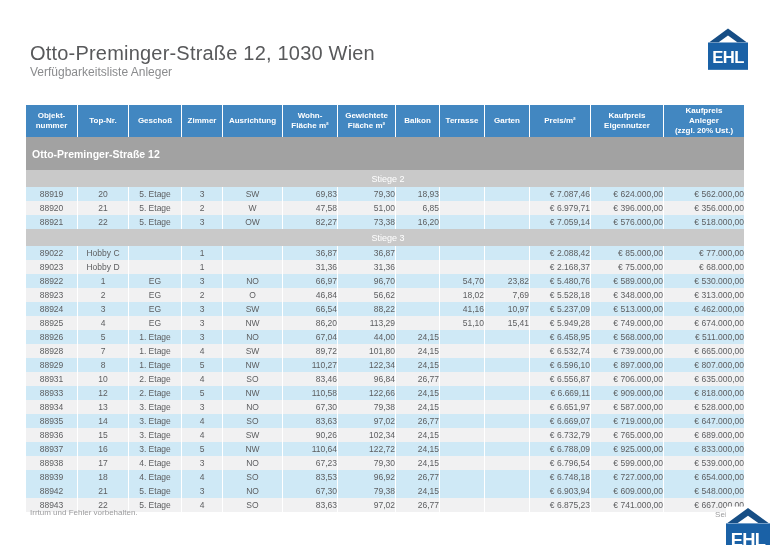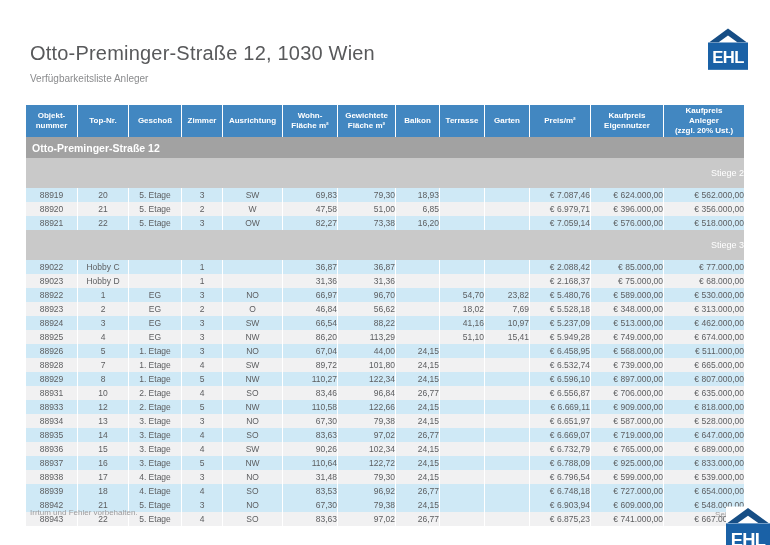--- a/index.html
+++ b/index.html
@@ -6,22 +6,22 @@
   body {
     width:770px; height:545px; position:relative; overflow:hidden;
     background:#ffffff; font-family:"Liberation Sans", sans-serif;
     -webkit-font-smoothing:antialiased;
   }
   .page-title {
     position:absolute; left:30px; top:42px;
     font-size:20px; color:#58595b; letter-spacing:0.2px;
   }
   .page-subtitle {
-    position:absolute; left:30px; top:73px;
-    font-size:10px; color:#8a8b8d;text-align:right;
+    position:absolute; left:30px; top:65px;
+    font-size:12px; color:#8a8b8d;text-align:right;
   }
   .ehl-logo-top { position:absolute; left:708px; top:27px; width:40px; height:43px; }
   .ehl-logo-bottom { position:absolute; right:0px; top:506px; width:44px; height:48px; }
   .ehl-logo-top text, .ehl-logo-bottom text {
     font-family:"Liberation Sans", sans-serif; font-weight:bold;
   }
   table.avail {
     position:absolute; left:25px; top:105px; width:720px;
     border-collapse:separate; border-spacing:1px 0; table-layout:fixed;
   }
@@ -29,25 +29,25 @@
     background:var(--header-blue,#4287c1); color:#fff;
     font-size:8px; font-weight:bold; text-align:center; vertical-align:middle;
     height:32px; line-height:1.25; white-space:pre-line; padding:0 1px;
   }
   table.avail td {
     font-size:8.5px; color:#5d5e60; height:14px; padding:0;
     vertical-align:middle; white-space:nowrap; overflow:hidden;
   }
   tr.group-row td {
     background:var(--group-gray,#a2a2a2); color:#fff; font-weight:bold;
-    font-size:10.5px; height:21px; padding-left:6px; text-align:left;
+    font-size:10.5px; height:33px; padding-left:6px; text-align:left;
   }
   tr.section-row td {
     background:var(--section-gray,#c9c9c9); color:#fff;
-    font-size:9px; height:30px; padding-left:6px; text-align:right;
+    font-size:9px; height:17px; padding-left:6px; text-align:center;
   }
   tr.row-blue td { background:var(--row-blue,#cfe9f6); }
   tr.row-alt  td { background:var(--row-alt,#f1f1f2); }
   td.a-c { text-align:center; }
   td.a-l { text-align:center; padding-left:5px; }
   td.a-r { text-align:right; padding-right:9px; }
   .footer-left {
     position:absolute; left:30px; top:508px;
     font-size:8px; color:#9b9b9d;
   }
@@ -387,21 +387,21 @@
         <td class="a-r">€ 6.788,09</td>
         <td class="a-r">€ 925.000,00</td>
         <td class="a-r">€ 833.000,00</td>
       </tr>
       <tr class="row-alt">
         <td class="a-c">88938</td>
         <td class="a-c">17</td>
         <td class="a-l">4. Etage</td>
         <td class="a-c">3</td>
         <td class="a-c">NO</td>
-        <td class="a-r">31,48</td>
+        <td class="a-r">67,23</td>
         <td class="a-r">79,30</td>
         <td class="a-r">24,15</td>
         <td class="a-r"></td>
         <td class="a-r"></td>
         <td class="a-r">€ 6.796,54</td>
         <td class="a-r">€ 599.000,00</td>
         <td class="a-r">€ 539.000,00</td>
       </tr>
       <tr class="row-blue">
         <td class="a-c">88939</td>

